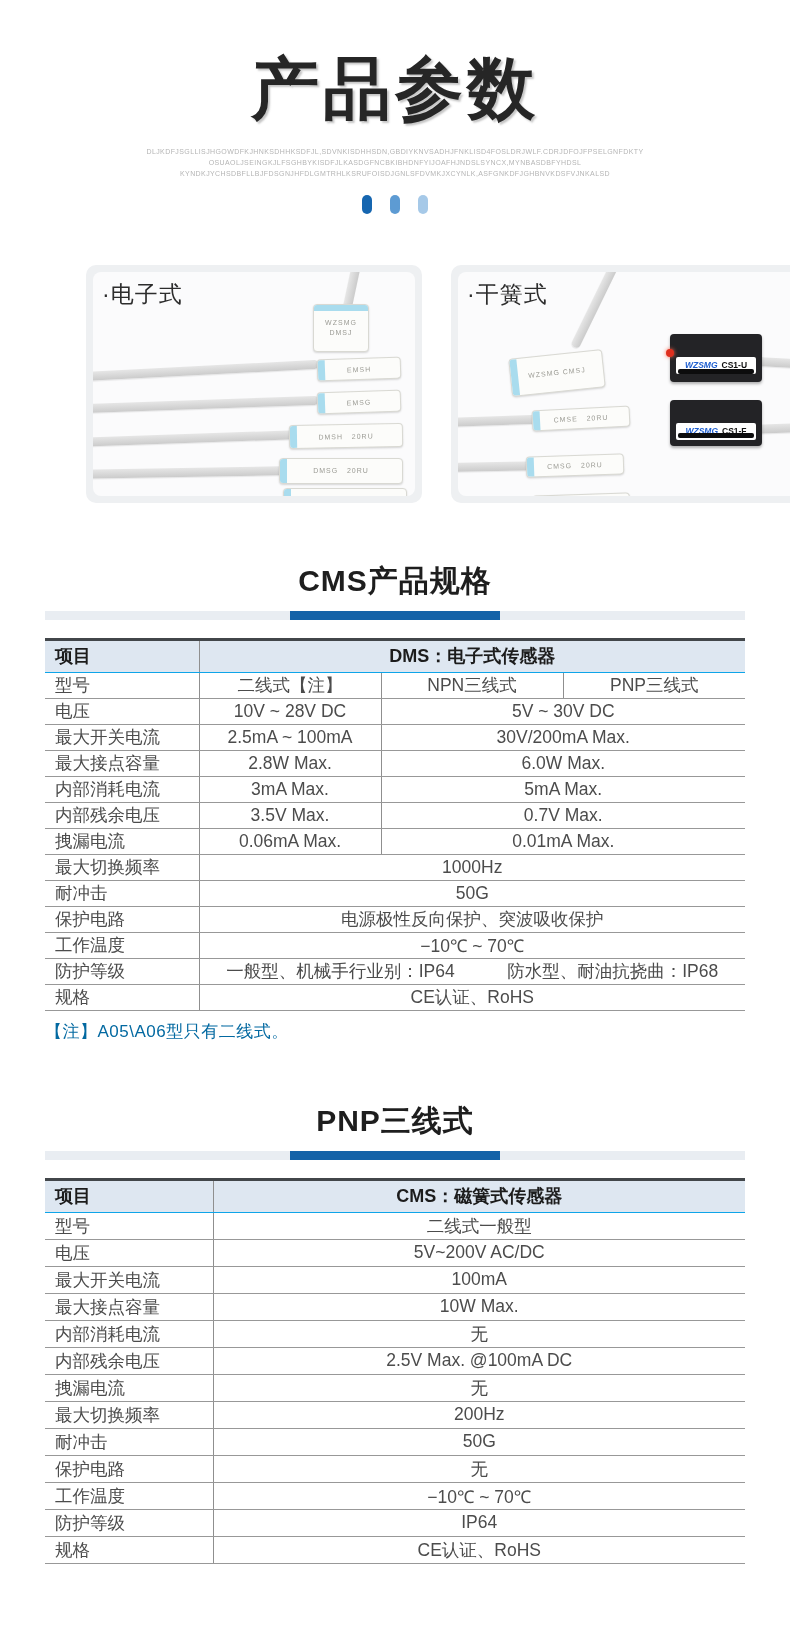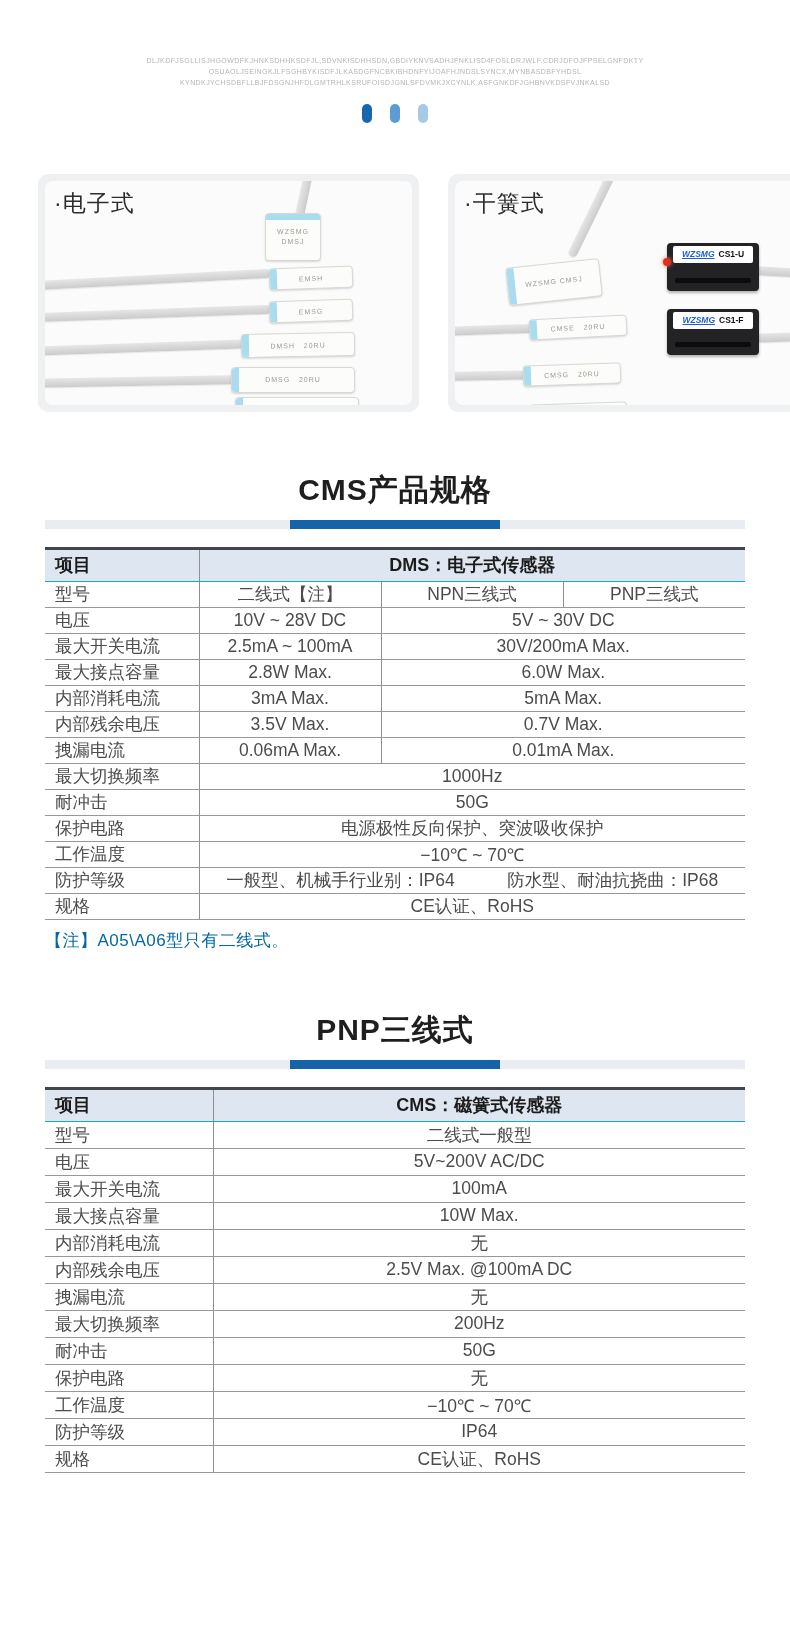--- a/index.html
+++ b/index.html
@@ -13,33 +13,33 @@
     text-shadow:2px 2px 2px rgba(110,110,110,.4);
   }
   .gibberish { margin-top:12px; font-size:7px; color:#b5b5b5; letter-spacing:.4px; line-height:1.55; }
   .dots { margin-top:15px; height:20px; }
   .dot { display:inline-block; width:10px; height:19px; border-radius:5px; margin:0 9px; vertical-align:middle; }
   .d1 { background:#1666b0; } .d2 { background:#5d9bd3; } .d3 { background:#a6c9e8; }
 
   
   .gallery { display:flex; margin:50px 38px 0; gap:29px; }
   .panel { position:relative; height:238px; background:#eef0f2; border-radius:10px; flex:none; }
-  .panel.left { width:381px; } .panel.right { width:362px; }
+  .panel.left { width:336px;margin-left:48px; } .panel.right { width:362px; }
   .photo { position:absolute; inset:7px; background:#fbfbfc; border-radius:8px; overflow:hidden; }
   .panel-label { position:absolute; top:14px; left:16px; z-index:3; font-size:23px; color:#2d2d2d; font-weight:500; letter-spacing:1px; }
   .cable { position:absolute; height:9px; border-radius:5px; background:linear-gradient(#e6e6e6,#cbcbcb); box-shadow:0 1px 1px rgba(0,0,0,.08); }
   .cable.v { width:9px; height:auto; background:linear-gradient(90deg,#e6e6e6,#cbcbcb); }
   .sensor { position:absolute; background:#fcfcfa; border:1px solid #d9d9d3; border-radius:4px;
             box-shadow:0 1px 2px rgba(0,0,0,.15); color:#9b9b94; font-size:7px; letter-spacing:1px;
             display:flex; align-items:center; justify-content:center; white-space:pre; z-index:2; }
   .sensor .tip { position:absolute; left:0; top:0; bottom:0; width:7px; background:#a9dcee; border-radius:3px 0 0 3px; }
   .sensor.square { white-space:pre-line; text-align:center; line-height:1.4; }
   .sensor.square .cap { position:absolute; top:0; left:0; right:0; height:6px; background:#a9dcee; border-radius:3px 3px 0 0; }
   .block { position:absolute; background:#232326; border-radius:4px; box-shadow:0 2px 3px rgba(0,0,0,.3); z-index:2; }
-  .block .strip { position:absolute; left:6px; right:6px; top:3px; height:17px; background:#ffffff; border-radius:2px;
+  .block .strip { position:absolute; left:6px; right:6px; top:23px; height:17px; background:#ffffff; border-radius:2px;
                   display:flex; align-items:center; justify-content:center; gap:4px; }
   .block .brand { color:#1e5ecf; font-weight:700; font-style:italic; font-size:8.5px; text-decoration:underline; letter-spacing:0; }
   .block .model { color:#101010; font-weight:800; font-size:8.5px; letter-spacing:0; }
   .block .groove { position:absolute; left:8px; right:8px; bottom:8px; height:5px; background:#0c0c0d; border-radius:2px; }
   .led { position:absolute; left:-4px; top:15px; width:8px; height:8px; background:#df2f1e; border-radius:50%; box-shadow:0 0 4px #ff6a50; z-index:3; }
 
   
   .sec-title { margin-top:58px; text-align:center; font-size:30px; font-weight:700; color:#1e1e1e; letter-spacing:1px; }
   .rule { position:relative; width:700px; height:9px; margin:9px 45px 0; background:#e9edf2; }
   .rule .mid { position:absolute; left:50%; top:0; transform:translateX(-50%); width:210px; height:9px; background:#1563a8; }
@@ -52,20 +52,21 @@
   .spec td { border-bottom:1px solid #989898; height:26px; text-align:center; font-weight:400; overflow:hidden; }
   .cms-spec td { height:27px; }
   .spec td.lab { text-align:left; padding-left:10px; }
   .spec .colline { border-right:1px solid #8f8f8f; }
   .note { margin:9px 45px 0; font-size:17px; color:#0369a1; letter-spacing:.5px; }
 </style>
 </head>
 <body>
 
 <div class="hero">
+  <h1>产品参数</h1>
   <div class="gibberish">
     <div>DLJKDFJSGLLISJHGOWDFKJHNKSDHHKSDFJL,SDVNKISDHHSDN,GBDIYKNVSADHJFNKLISD4FOSLDRJWLF.CDRJDFOJFPSELGNFDKTY</div>
     <div>OSUAOLJSEINGKJLFSGHBYKISDFJLKASDGFNCBKIBHDNFYIJOAFHJNDSLSYNCX,MYNBASDBFYHDSL</div>
     <div>KYNDKJYCHSDBFLLBJFDSGNJHFDLGMTRHLKSRUFOISDJGNLSFDVMKJXCYNLK,ASFGNKDFJGHBNVKDSFVJNKALSD</div>
   </div>
   <div class="dots">
     <span class="dot d1"></span><span class="dot d2"></span><span class="dot d3"></span>
   </div>
 </div>
 

